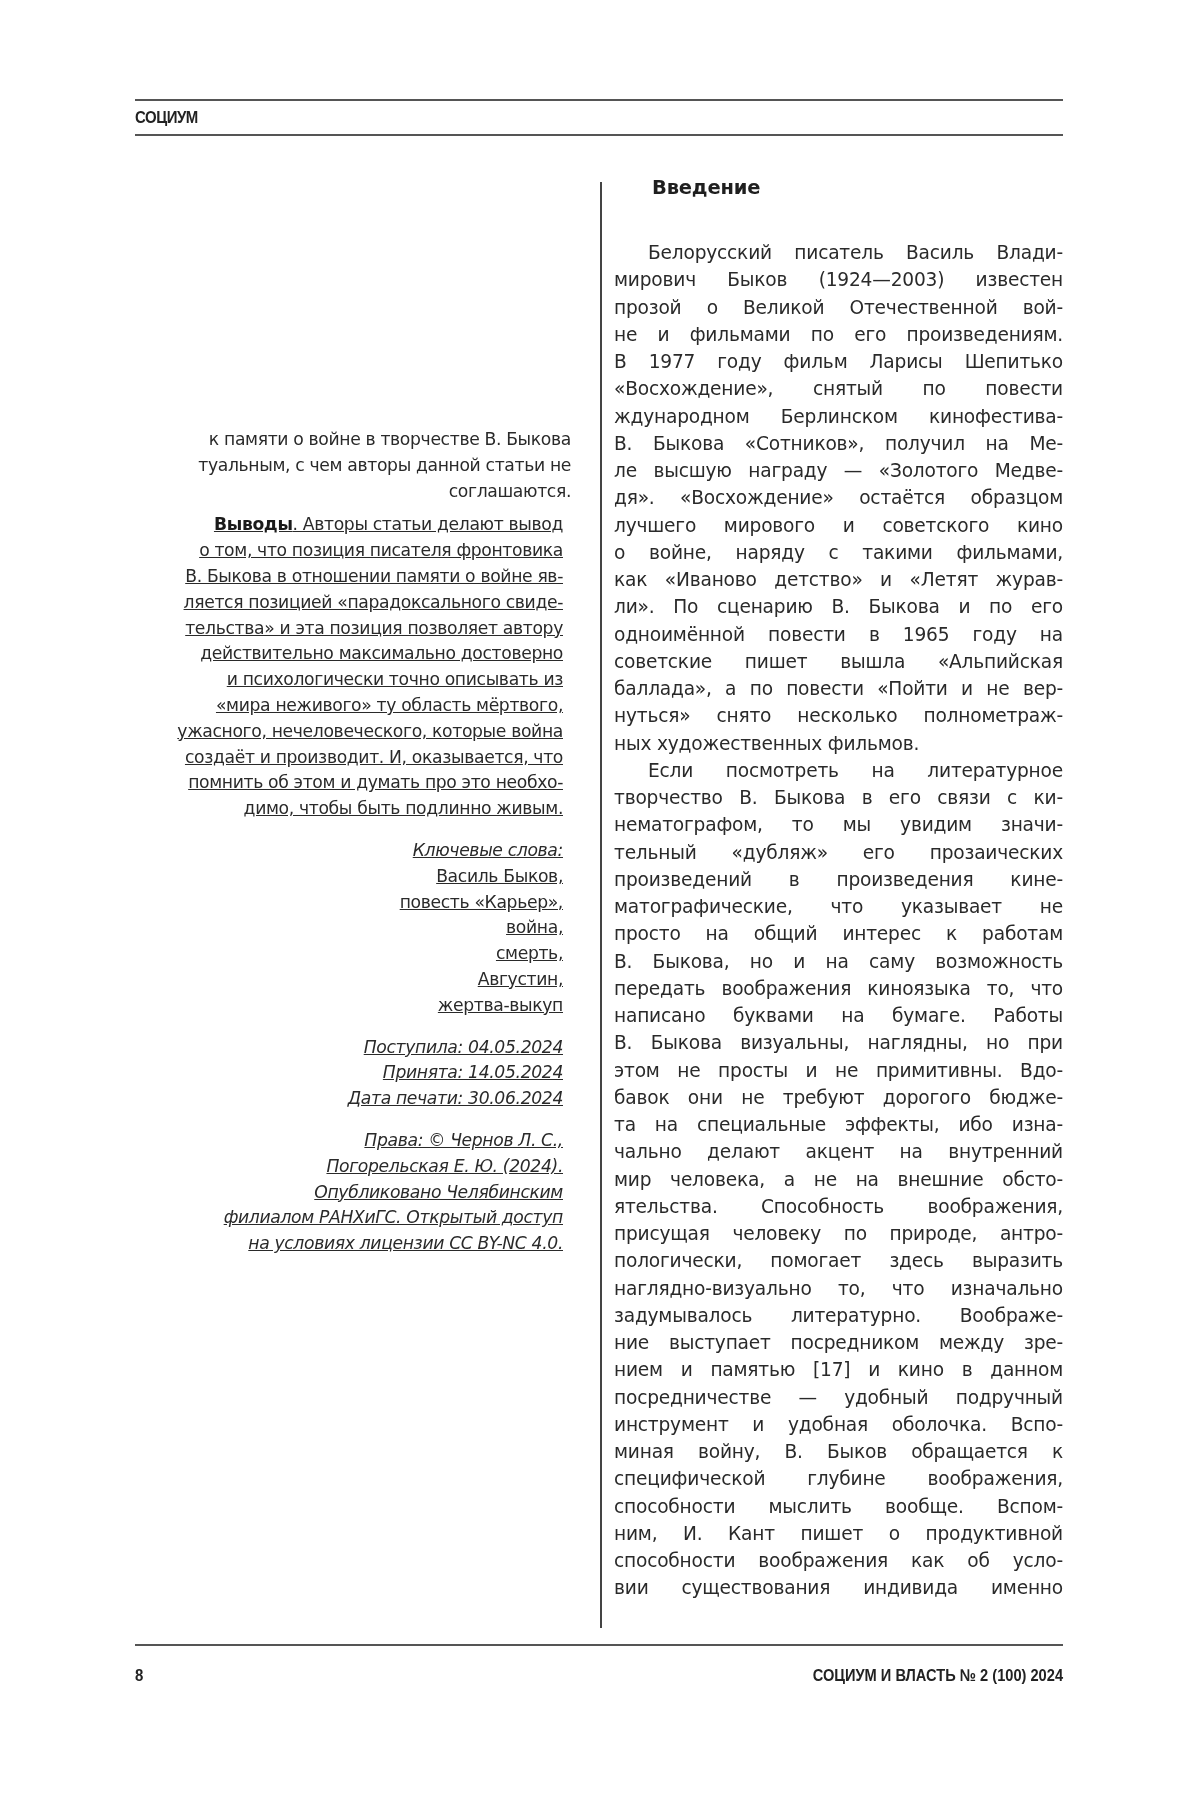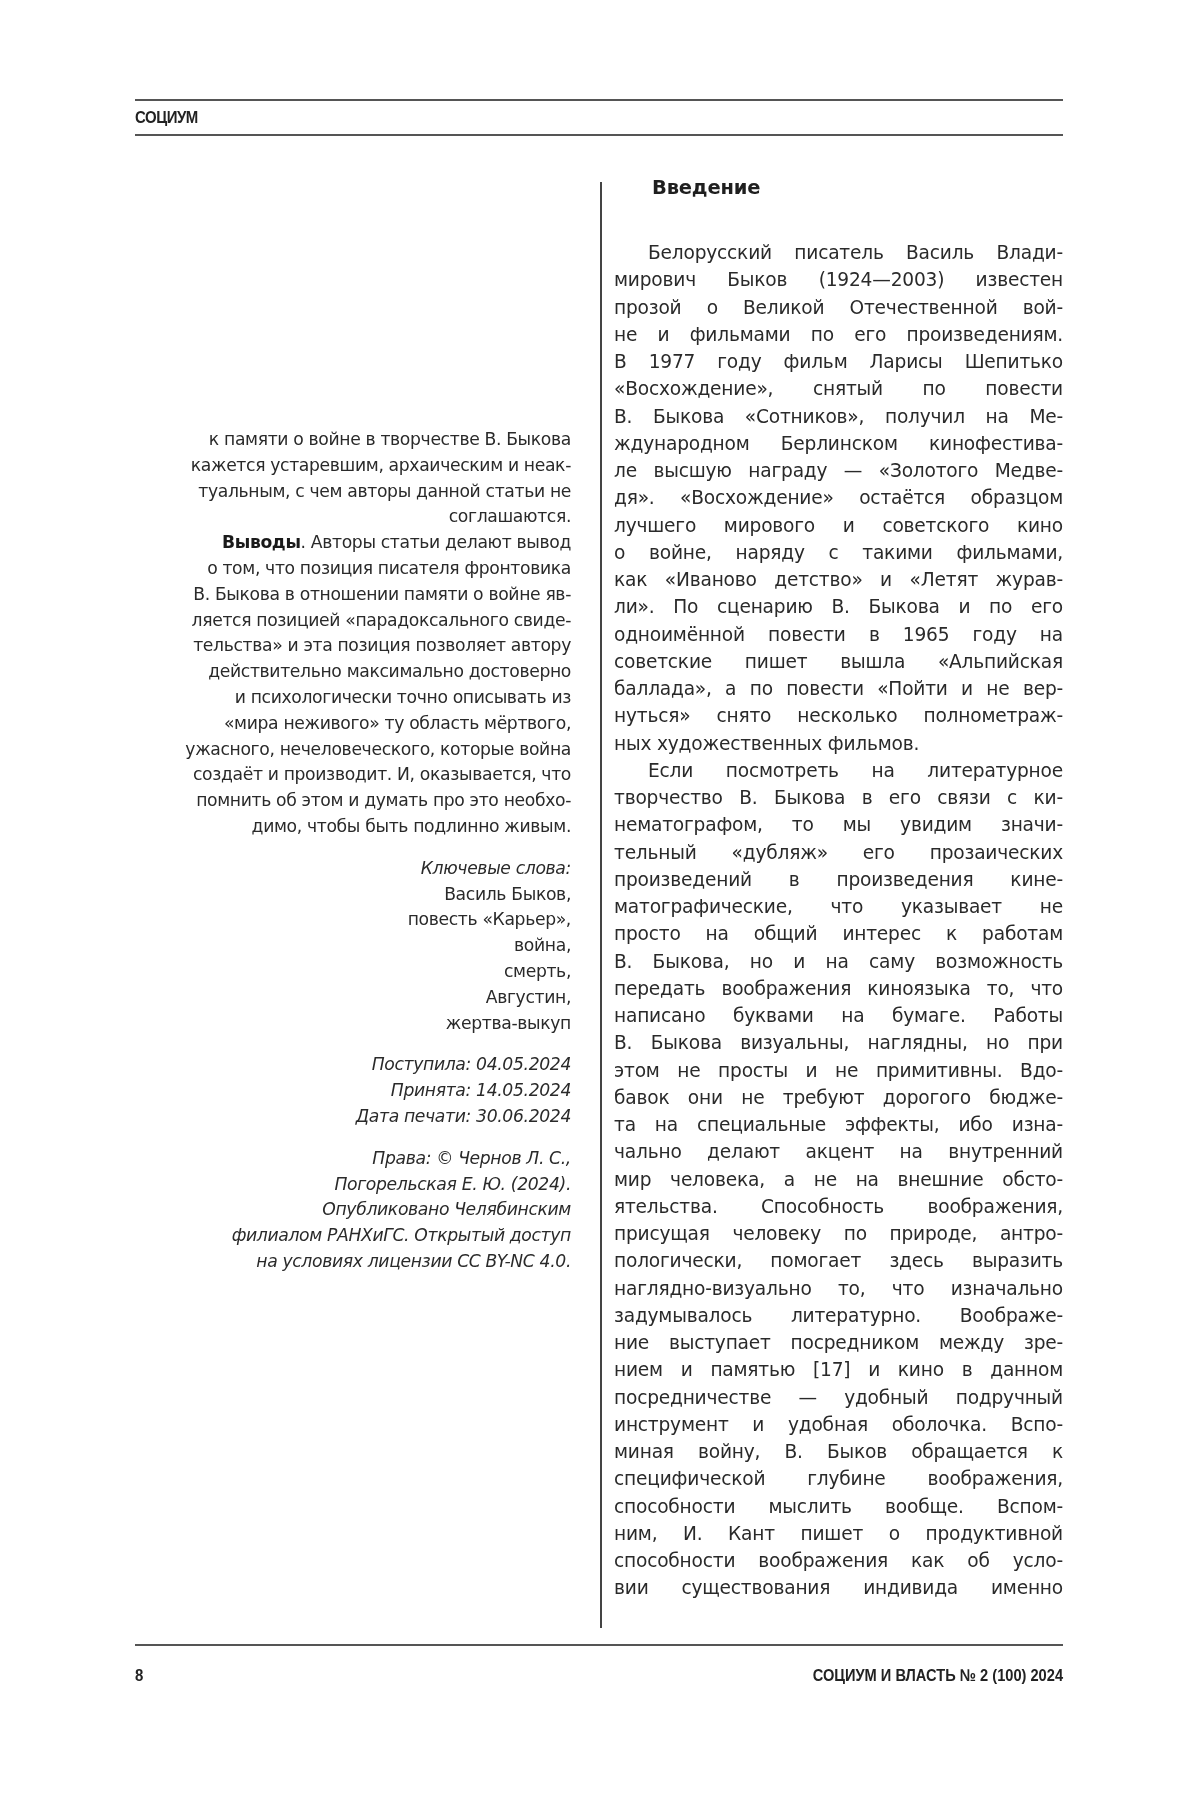--- a/index.html
+++ b/index.html
@@ -10,21 +10,21 @@
     font-family: "Liberation Sans", sans-serif; font-weight: bold; font-size: 17px;
     letter-spacing: -0.5px; color: #222; transform: scaleX(0.88); transform-origin: left top;
   }
   .col-divider { position: absolute; left: 600px; top: 182px; width: 0; height: 1446px; border-left: 2px solid #444; }
 
   .left-col {
     position: absolute; left: 125px; top: 427px; width: 446px;
     font-family: "DejaVu Sans", sans-serif; font-size: 17.2px; line-height: 25.8px;
     text-align: right; color: #2a2a2a; letter-spacing: -0.35px;
   }
-  .left-col p { margin: 0; }
+  .left-col p { margin: 8px; text-decoration: underline; }
   .left-col b { font-weight: bold; color: #1a1a1a; }
   .meta-block { font-style: italic; margin-top: 16px !important; }
   .kw-block { margin-top: 16px !important; }
   .kw-line { display: block; }
   .italic { font-style: italic; }
 
   .right-col {
     position: absolute; left: 614px; top: 174px; width: 449px;
     font-family: "DejaVu Sans", sans-serif; font-size: 18.6px; line-height: 27.25px;
     color: #2a2a2a; letter-spacing: -0.2px;
@@ -54,21 +54,20 @@
 
 <div class="rule" style="top:99px;"></div>
 <div class="running-head">СОЦИУМ</div>
 <div class="rule" style="top:134px;"></div>
 
 <div class="col-divider"></div>
 
 <div class="left-col">
   <div id="abstract-lines">
       <span class="kw-line">к памяти о войне в творчестве В. Быкова</span>
-      <span class="kw-line">кажется устаревшим, архаическим и неак-</span>
       <span class="kw-line">туальным, с чем авторы данной статьи не</span>
       <span class="kw-line">соглашаются.</span>
     </div>
   <p>
     <b>Выводы</b><span>. Авторы статьи делают вывод</span>
     <span id="conclusion-lines"><span class="kw-line">о том, что позиция писателя фронтовика</span><span class="kw-line">В. Быкова в отношении памяти о войне яв-</span><span class="kw-line">ляется позицией «парадоксального свиде-</span><span class="kw-line">тельства» и эта позиция позволяет автору</span><span class="kw-line">действительно максимально достоверно</span><span class="kw-line">и психологически точно описывать из</span><span class="kw-line">«мира неживого» ту область мёртвого,</span><span class="kw-line">ужасного, нечеловеческого, которые война</span><span class="kw-line">создаёт и производит. И, оказывается, что</span><span class="kw-line">помнить об этом и думать про это необхо-</span><span class="kw-line">димо, чтобы быть подлинно живым.</span></span>
   </p>
   <p class="kw-block">
     <span class="kw-line italic">Ключевые слова:</span>
     <span id="keyword-lines"><span class="kw-line">Василь Быков,</span><span class="kw-line">повесть «Карьер»,</span><span class="kw-line">война,</span><span class="kw-line">смерть,</span><span class="kw-line">Августин,</span><span class="kw-line">жертва-выкуп</span></span>
@@ -89,22 +88,22 @@
 
 <div class="right-col">
   <h2 class="section-heading">Введение</h2>
   <div class="para first" id="para-0">
       <span class="line ind">Белорусский писатель Василь Влади-</span>
       <span class="line">мирович Быков (1924—2003) известен</span>
       <span class="line">прозой о Великой Отечественной вой-</span>
       <span class="line">не и фильмами по его произведениям.</span>
       <span class="line">В 1977 году фильм Ларисы Шепитько</span>
       <span class="line">«Восхождение», снятый по повести</span>
+      <span class="line">ждународном Берлинском кинофестива-</span>
       <span class="line">В. Быкова «Сотников», получил на Ме-</span>
-      <span class="line">ждународном Берлинском кинофестива-</span>
       <span class="line">ле высшую награду — «Золотого Медве-</span>
       <span class="line">дя». «Восхождение» остаётся образцом</span>
       <span class="line">лучшего мирового и советского кино</span>
       <span class="line">о войне, наряду с такими фильмами,</span>
       <span class="line">как «Иваново детство» и «Летят журав-</span>
       <span class="line">ли». По сценарию В. Быкова и по его</span>
       <span class="line">одноимённой повести в 1965 году на</span>
       <span class="line">советские пишет вышла «Альпийская</span>
       <span class="line">баллада», а по повести «Пойти и не вер-</span>
       <span class="line">нуться» снято несколько полнометраж-</span>

